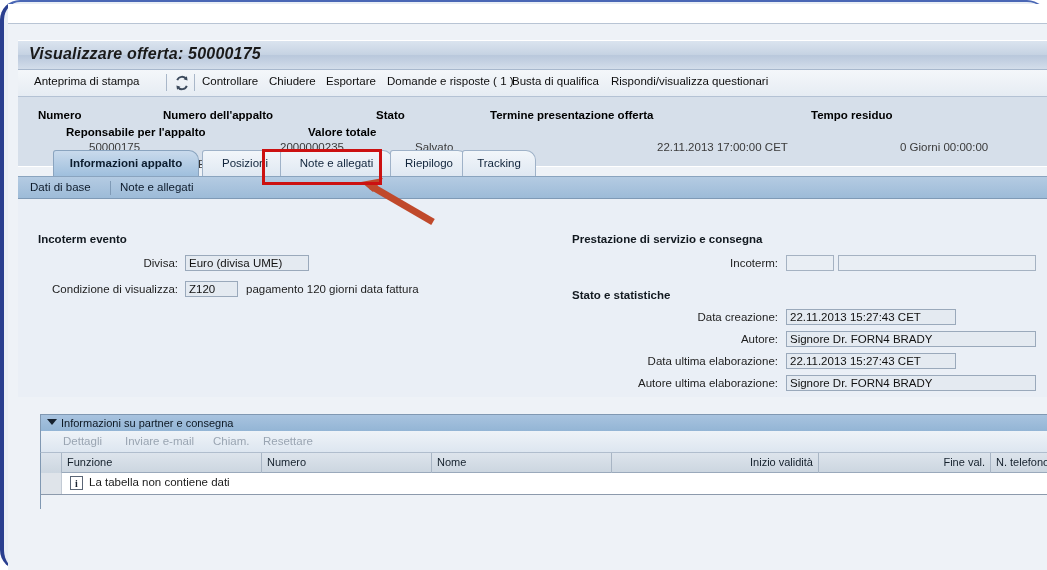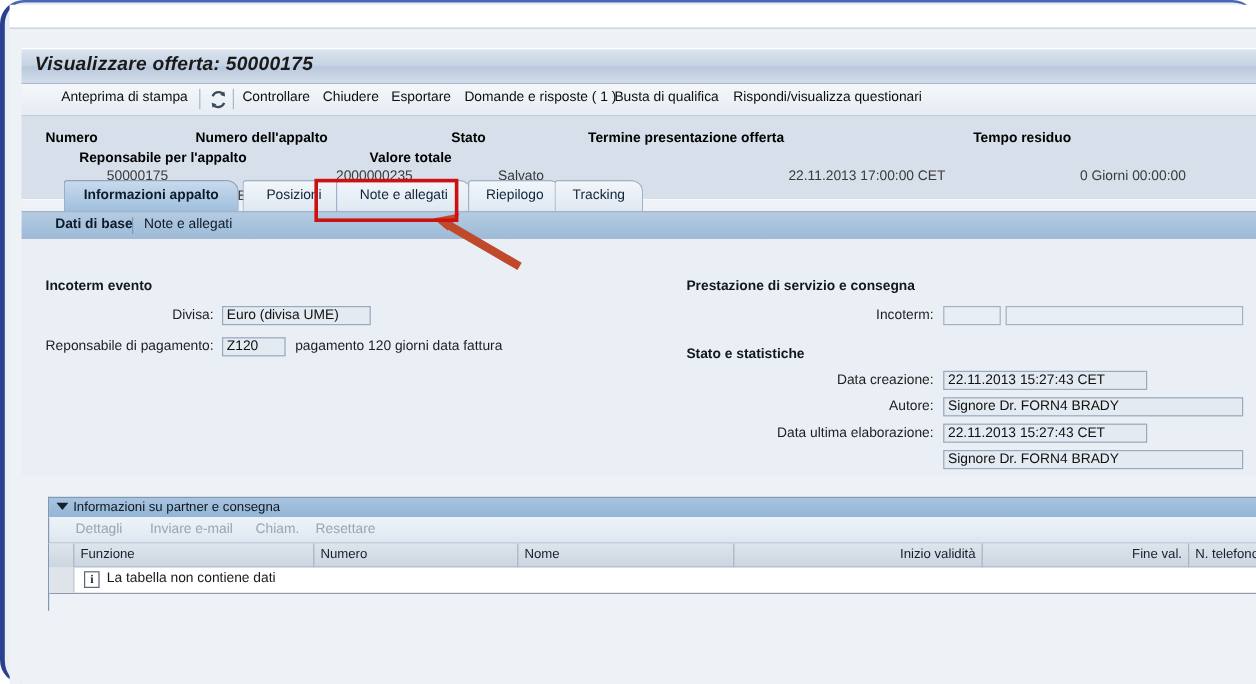--- a/index.html
+++ b/index.html
@@ -360,21 +360,21 @@
     </div>
 
     <div id="toolbar">
       <div id="tb-host"></div>
       <svg id="refresh-icon" viewBox="0 0 18 18" style="left: 155px;">
         <path d="M4.2 6.2 A5.2 5.2 0 0 1 13.4 5.1" fill="none" stroke="#3c4a5c" stroke-width="1.9"></path>
         <polygon points="13.9,2.2 14.6,6.4 10.6,5.2" fill="#3c4a5c"></polygon>
         <path d="M13.8 11.8 A5.2 5.2 0 0 1 4.6 12.9" fill="none" stroke="#3c4a5c" stroke-width="1.9"></path>
         <polygon points="4.1,15.8 3.4,11.6 7.4,12.8" fill="#3c4a5c"></polygon>
       </svg>
-    <div class="tb-item" style="left: 33px;">Anteprima di stampa</div>
+    <div class="tb-item" style="left: 16px;">Anteprima di stampa</div>
         <div class="tb-item" style="left: 184px;">Controllare</div>
         <div class="tb-item" style="left: 251px;">Chiudere</div>
         <div class="tb-item" style="left: 308px;">Esportare</div>
         <div class="tb-item" style="left: 369px;">Domande e risposte ( 1 )</div>
         <div class="tb-item" style="left: 494px;">Busta di qualifica</div>
         <div class="tb-item" style="left: 593px;">Rispondi/visualizza questionari</div>
         <div class="tb-sep" style="left: 148px;"></div>
         <div class="tb-sep" style="left: 176px;"></div>
       </div>
 
@@ -398,42 +398,43 @@
     <div id="tab-strip">
         <div class="tab active" style="left: 35px; width: 146px;">Informazioni appalto</div>
         <div class="tab" style="left: 184px; width: 86px;">Posizioni</div>
         <div class="tab" style="left: 262px; width: 113px;">Note e allegati</div>
         <div class="tab" style="left: 372px; width: 78px;">Riepilogo</div>
         <div class="tab" style="left: 444px; width: 74px;">Tracking</div>
       </div>
 
     <div id="subnav">
       <div id="subnav-sep"></div>
-    <div class="subnav-item" style="left: 28px; font-weight: bold;">Dati di base</div>
+    <div class="subnav-item" style="left: 12px; font-weight: normal;">Dati di base</div>
         <div class="subnav-item" style="left: 102px;">Note e allegati</div>
       </div>
 
     <div id="content">
         <div class="sec-title" style="left: 20px; top: 34px;">Incoterm evento</div>
         <div class="fld-lbl" style="left: 60px; width: 100px; top: 58px;">Divisa:</div>
         <div class="fld-ro" style="left: 167px; width: 124px; top: 56px;">Euro (divisa UME)</div>
-        <div class="fld-lbl" style="left: 0px; width: 160px; top: 84px;">Reponsabile di pagamento:</div>
+        <div class="fld-lbl" style="left: 0px; width: 160px; top: 84px;">Condizione di visualizza:</div>
         <div class="fld-ro" style="left: 167px; width: 53px; top: 82px;">Z120</div>
         <div class="plain-txt" style="left: 228px; top: 84px;">pagamento 120 giorni data fattura</div>
         <div class="sec-title" style="left: 554px; top: 34px;">Prestazione di servizio e consegna</div>
         <div class="fld-lbl" style="left: 620px; width: 140px; top: 58px;">Incoterm:</div>
         <div class="fld-empty" style="left: 768px; width: 48px; top: 56px;"></div>
         <div class="fld-empty" style="left: 820px; width: 198px; top: 56px;"></div>
         <div class="sec-title" style="left: 554px; top: 90px;">Stato e statistiche</div>
         <div class="fld-lbl" style="left: 560px; width: 200px; top: 112px;">Data creazione:</div>
         <div class="fld-ro" style="left: 768px; width: 170px; top: 110px;">22.11.2013 15:27:43 CET</div>
         <div class="fld-lbl" style="left: 560px; width: 200px; top: 134px;">Autore:</div>
         <div class="fld-ro" style="left: 768px; width: 250px; top: 132px;">Signore Dr. FORN4 BRADY</div>
         <div class="fld-lbl" style="left: 560px; width: 200px; top: 156px;">Data ultima elaborazione:</div>
         <div class="fld-ro" style="left: 768px; width: 170px; top: 154px;">22.11.2013 15:27:43 CET</div>
+        <div class="fld-lbl" style="left: 560px; width: 200px; top: 178px;">Autore ultima elaborazione:</div>
         <div class="fld-ro" style="left: 768px; width: 250px; top: 176px;">Signore Dr. FORN4 BRADY</div>
       </div>
 
     <div id="panel-header">
       <div id="panel-arrow"></div>
       <div id="panel-title">Informazioni su partner e consegna</div>
     </div>
     <div id="panel-toolbar">
         <div class="ptb-item" style="left: 22px;">Dettagli</div>
         <div class="ptb-item" style="left: 84px;">Inviare e-mail</div>

